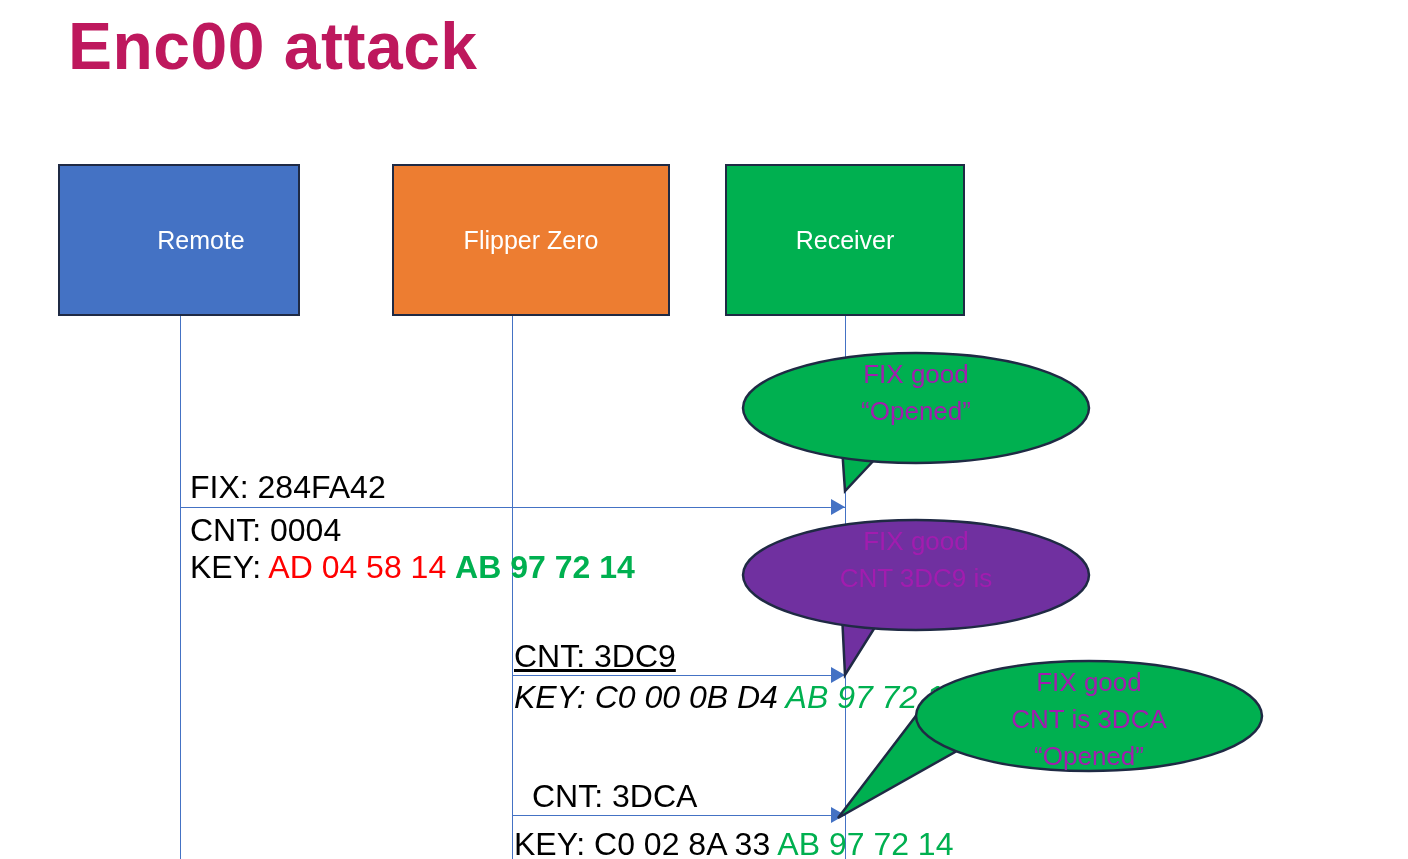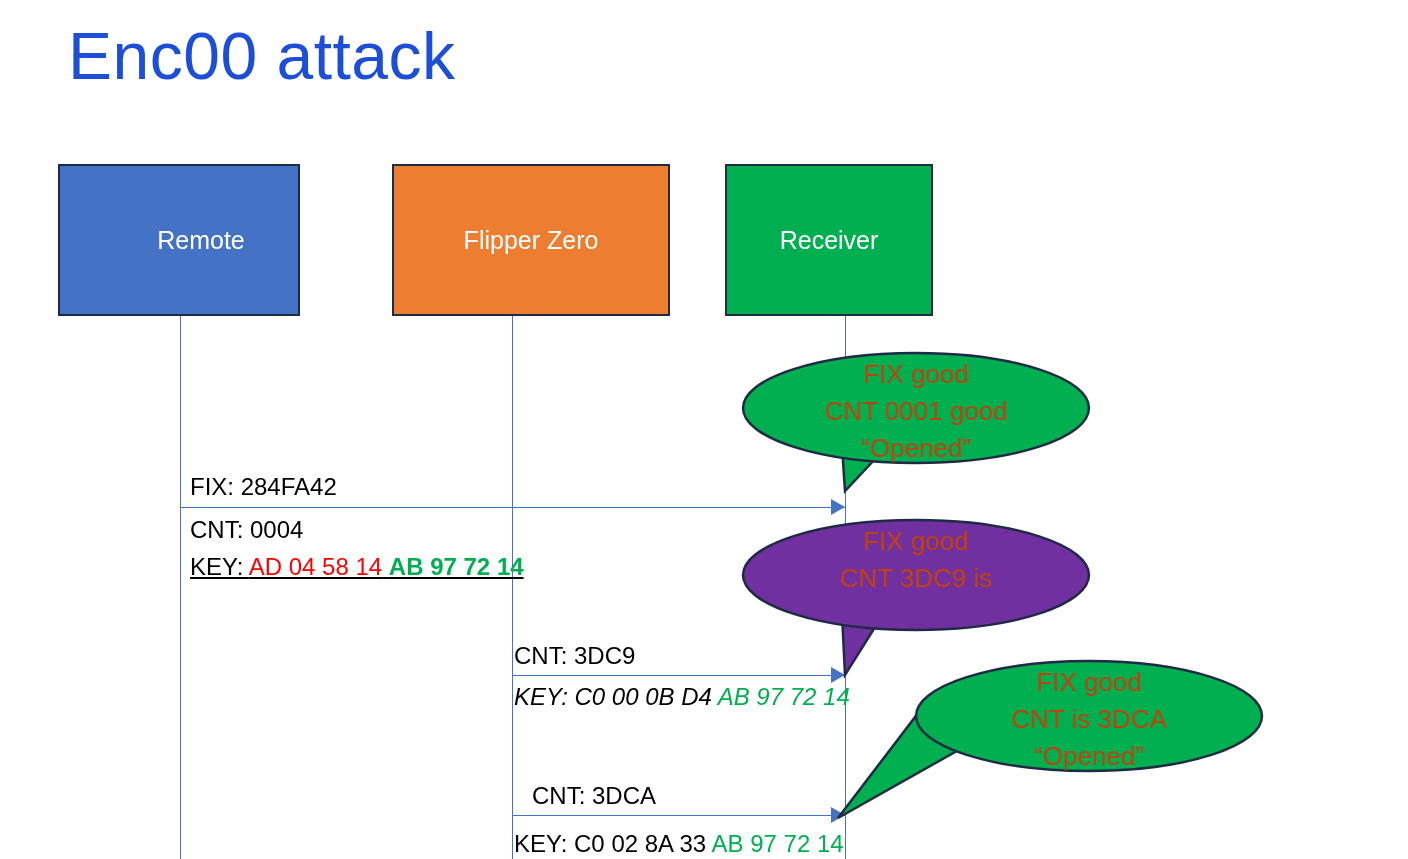--- a/index.html
+++ b/index.html
@@ -16,45 +16,45 @@
     width: 1408px;
     height: 859px;
     background: #ffffff;
     overflow: hidden;
   }
 
   
   #title {
     position: absolute;
     left: 68px;
-    top: 16px;
+    top: 6px;
     font-size: 66px;
     line-height: 80px;
-    font-weight: 400;
-    color: #1d4ed8;
+    font-weight: 700;
+    color: #be185d;
     letter-spacing: 0.5px;
     white-space: nowrap;
   }
 
   
   .actor-box {
     position: absolute;
     border: 2px solid #1F2A44;
     box-sizing: border-box;
     display: flex;
     align-items: center;
     justify-content: center;
     color: #ffffff;
     font-size: 25px;
     font-weight: 400;
     white-space: nowrap;
   }
   #box-remote  { left: 58px;  top: 164px; width: 242px; height: 152px; background: #4472C4; padding-left: 44px; }
   #box-flipper { left: 392px; top: 164px; width: 278px; height: 152px; background: #ED7D31; }
-  #box-receiver{ left: 725px; top: 164px; width: 208px; height: 152px; background: #00B050; }
+  #box-receiver{ left: 725px; top: 164px; width: 240px; height: 152px; background: #00B050; }
 
   
   .lifeline {
     position: absolute;
     width: 1px;
     background: #4472C4;
   }
   #life-remote  { left: 180px; top: 316px; height: 543px; }
   #life-flipper { left: 512px; top: 316px; height: 543px; }
   #life-receiver{ left: 845px; top: 316px; height: 543px; }
@@ -75,48 +75,48 @@
   #msg1-line { left: 180px; top: 507px; width: 665px; }
   #msg1-head { left: 831px; top: 499px; }
   #msg2-line { left: 512px; top: 675px; width: 333px; }
   #msg2-head { left: 831px; top: 667px; }
   #msg3-line { left: 512px; top: 815px; width: 333px; }
   #msg3-head { left: 831px; top: 807px; }
 
   
   .msg-label {
     position: absolute;
-    font-size: 24px;
+    font-size: 32px;
     line-height: 34px;
     color: #000000;
     white-space: nowrap;
   }
   #lbl-fix  { left: 190px; top: 470px; }
   #lbl-cnt1 { left: 190px; top: 513px; }
-  #lbl-key1 { left: 190px; top: 550px; text-decoration: underline; }
-  #lbl-cnt2 { left: 514px; top: 639px; }
+  #lbl-key1 { left: 190px; top: 550px; }
+  #lbl-cnt2 { left: 514px; top: 639px; text-decoration: underline; }
   #lbl-key2 { left: 514px; top: 680px; font-style: italic; }
   #lbl-cnt3 { left: 514px; top: 779px; margin-left: 18px; }
   #lbl-key3 { left: 514px; top: 820px; margin-top: 7px; }
 
   .k-red   { color: #FF0000; }
   .k-green { color: #00B050; }
   .k-green-bold { color: #00B050; font-weight: bold; }
 
   
   .callout {
     position: absolute;
   }
   .callout svg { display: block; overflow: visible; }
   .callout-text {
     position: absolute;
     left: 0;
     width: 100%;
     text-align: center;
-    color: #c2410c;
+    color: #a21caf;
     font-size: 26px;
     line-height: 37px;
     pointer-events: none;
     white-space: nowrap;
   }
   #callout-1 { left: 742px; top: 352px; width: 348px; height: 112px; }
   #callout-1 .callout-text { top: 4px; }
   #callout-2 { left: 742px; top: 519px; width: 348px; height: 112px; }
   #callout-2 .callout-text { top: 4px; }
   #callout-3 { left: 915px; top: 660px; width: 348px; height: 112px; }
@@ -162,21 +162,20 @@
   <div class="msg-label" id="lbl-cnt3">CNT: 3DCA</div>
   <div class="msg-label" id="lbl-key3"><span>KEY: C0 02 8A 33 </span><span class="k-green">AB 97 72 14</span></div>
 
   <div class="callout" id="callout-1">
     <svg width="348" height="152" viewBox="0 0 348 152">
       <path d="M 103 139 L 100 95 L 135 105 Z" fill="#00B050" stroke="#1F2A44" stroke-width="2.5"></path>
       <ellipse cx="174" cy="56" rx="173" ry="55" fill="#00B050" stroke="#1F2A44" stroke-width="2.5"></ellipse>
     </svg>
     <div class="callout-text">
       <div>FIX good</div>
-      <div>CNT 0001 good</div>
       <div>“Opened”</div>
     </div>
   </div>
 
   <div class="callout" id="callout-2">
     <svg width="348" height="152" viewBox="0 0 348 152">
       <path d="M 103 156 L 100 95 L 135 105 Z" fill="#7030A0" stroke="#1F2A44" stroke-width="2.5"></path>
       <ellipse cx="174" cy="56" rx="173" ry="55" fill="#7030A0" stroke="#1F2A44" stroke-width="2.5"></ellipse>
     </svg>
     <div class="callout-text">

